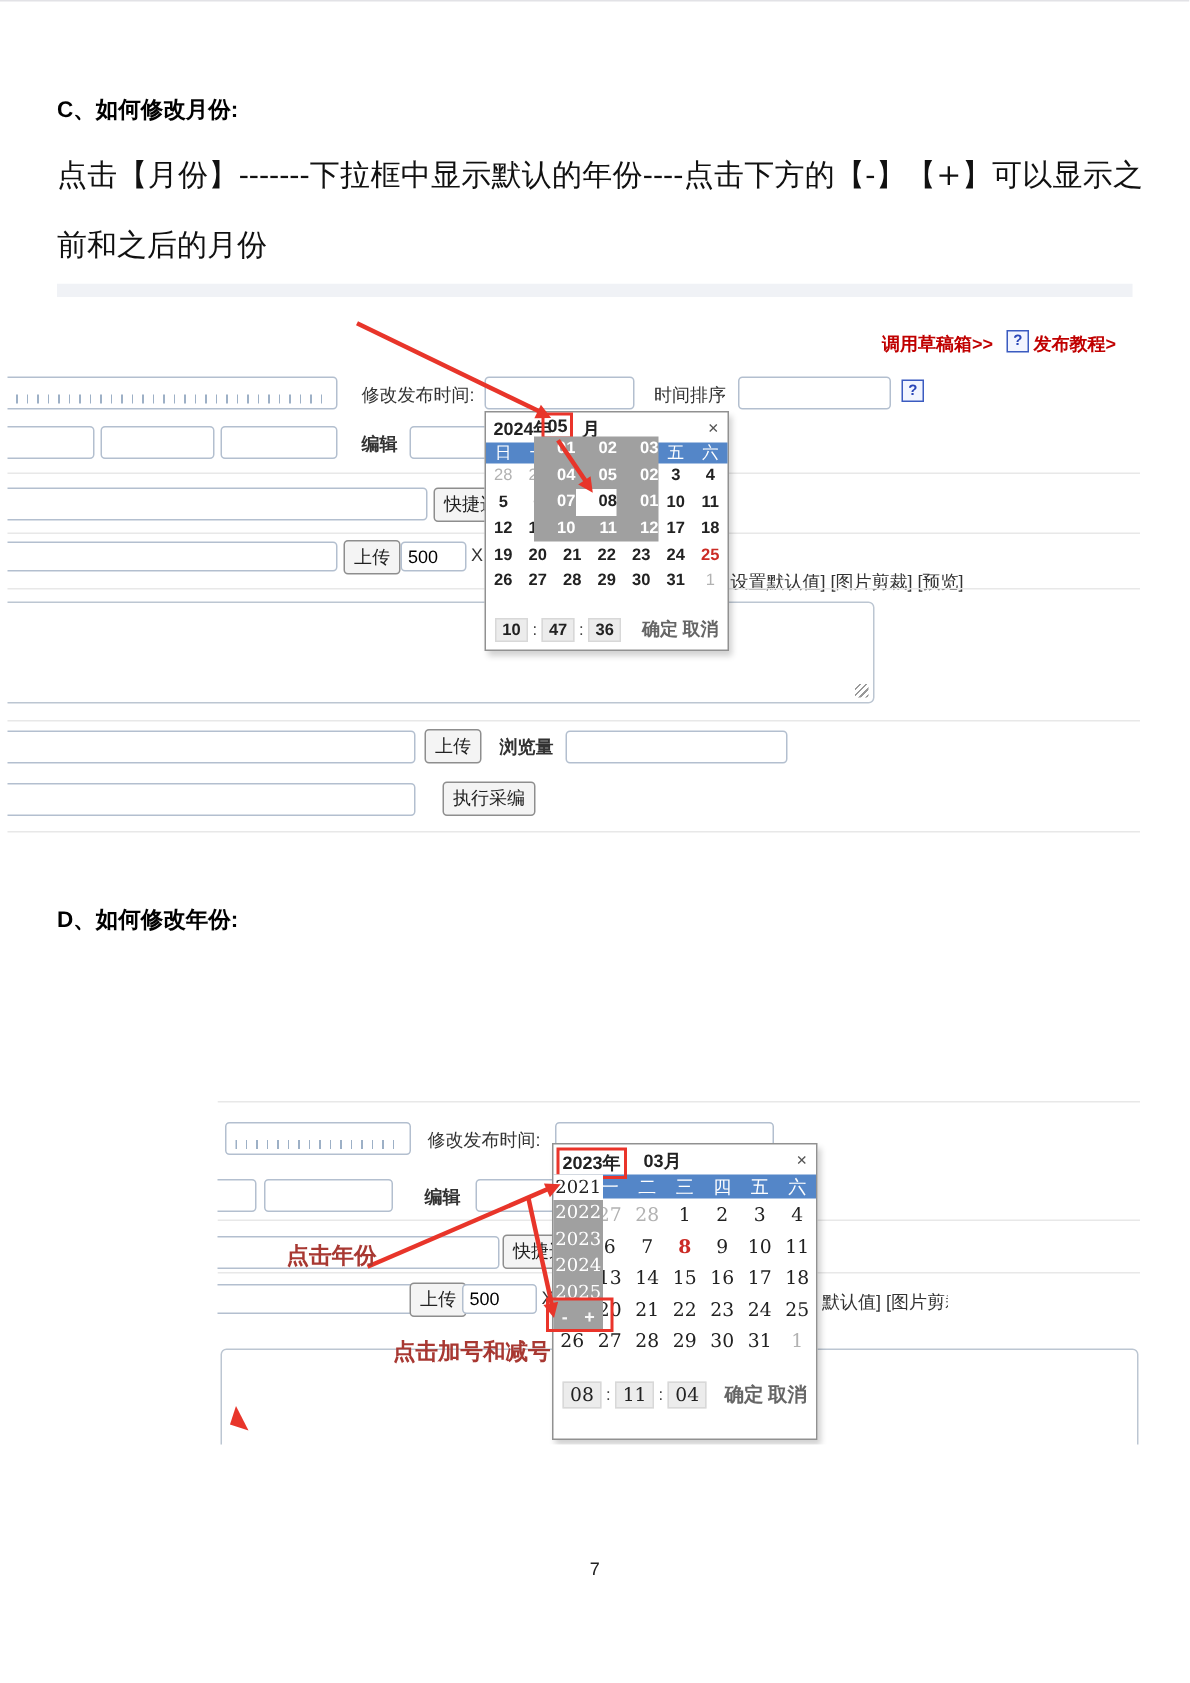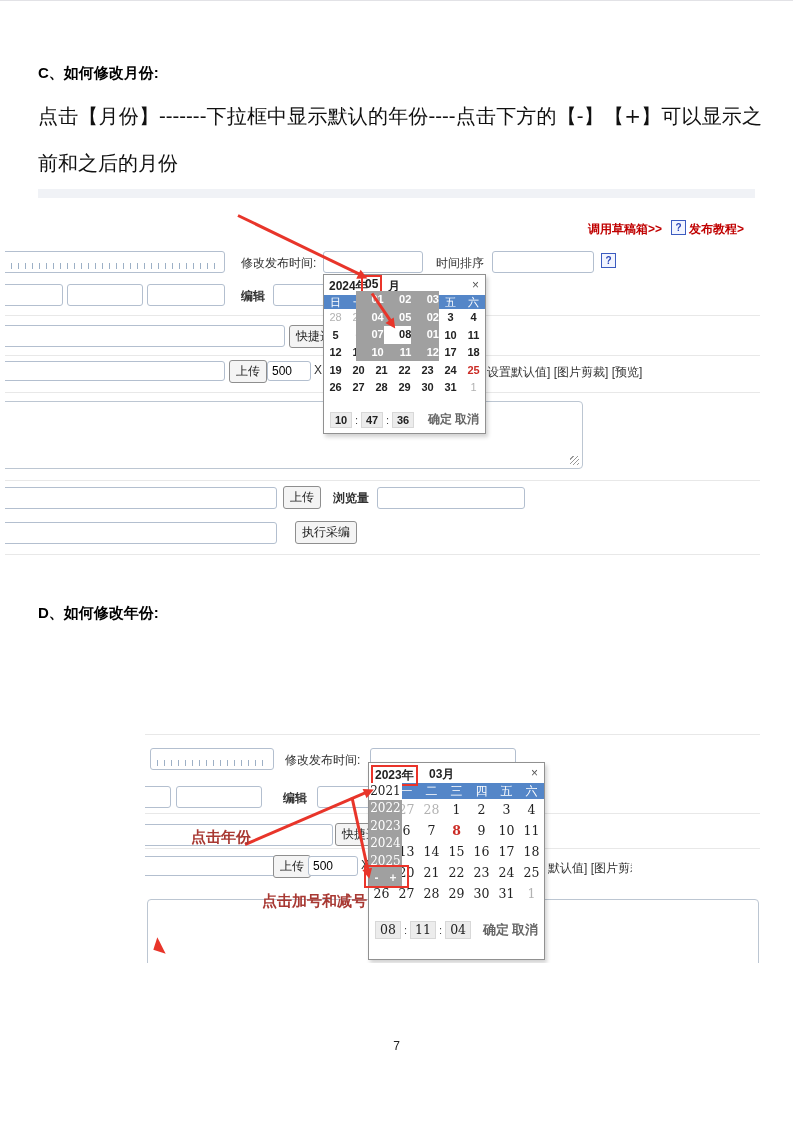--- a/index.html
+++ b/index.html
@@ -99,21 +99,21 @@
 
     <div class="inp" style="left:-8px;top:136px;width:288px;height:22px;"></div>
     <div class="btn" style="left:284px;top:136px;">快捷选择</div>
     <div class="divline" style="left:-8px;top:166px;width:763px;"></div>
 
     <div class="inp" style="left:-8px;top:172px;width:228px;height:20px;"></div>
     <div class="btn" style="left:224px;top:171px;">上传</div>
     <div class="inp" style="left:262px;top:172px;width:44px;height:20px;font-size:12px;line-height:18px;padding-left:4px;">500</div>
     <div class="lbl" style="left:309px;top:174px;">X</div>
     <div class="inp" style="left:322px;top:172px;width:150px;height:20px;"></div>
-    <div class="lbl" style="left:482px;top:175px;">设置默认值] [图片剪裁] [预览]</div>
+    <div class="lbl" style="left:482px;top:191px;">设置默认值] [图片剪裁] [预览]</div>
     <div class="divline" style="left:-8px;top:203px;width:763px;"></div>
 
     <div class="txtarea" style="left:-8px;top:212px;width:586px;height:68px;">
       <div class="resizer"></div>
     </div>
     <div class="divline" style="left:-8px;top:291px;width:763px;"></div>
 
     <div class="inp" style="left:-8px;top:298px;width:280px;height:22px;"></div>
     <div class="btn" style="left:278px;top:297px;">上传</div>
     <div class="lbl" style="left:328px;top:301px;font-weight:600;">浏览量</div>

